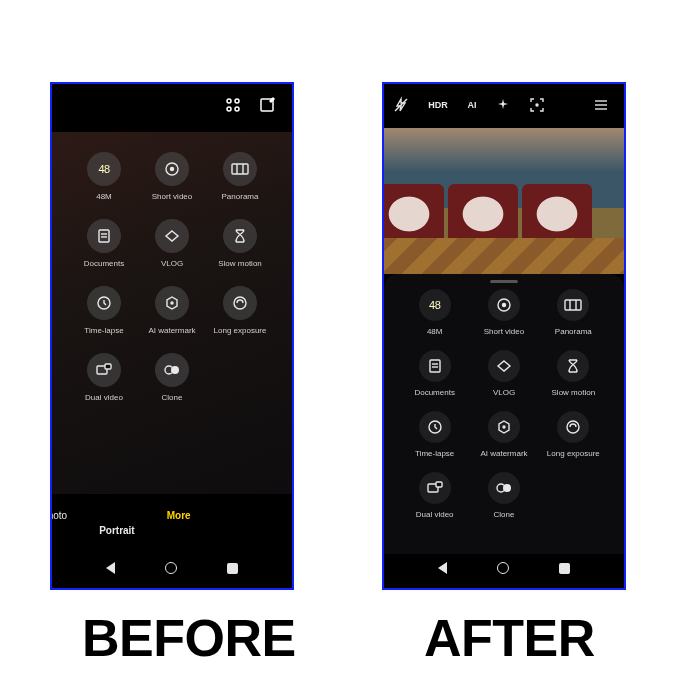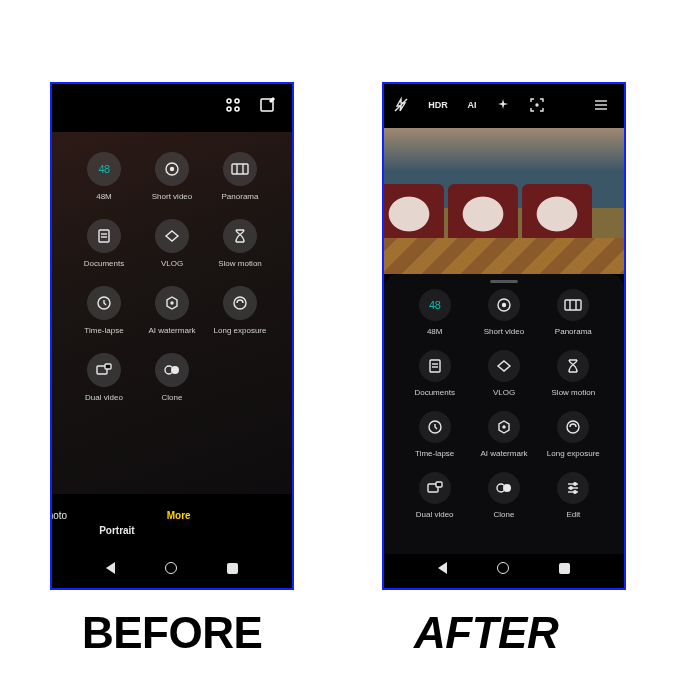--- a/index.html
+++ b/index.html
@@ -44,21 +44,21 @@
   }
   .mode-grid.before-grid { top: 68px; }
   .mode-cell {
     display: flex; flex-direction: column; align-items: center;
   }
   .mode-circle {
     width: 34px; height: 34px;
     border-radius: 50%;
     background: rgba(80,80,80,0.55);
     display: flex; align-items: center; justify-content: center;
-    color: #14b8a6;
+    color: #fef9c3;
     font-size: 13px;
   }
   .mode-label {
     margin-top: 6px;
     font-size: 8px;
     color: #d0d0d0;
     text-align: center;
     white-space: nowrap;
   }
   .num48 { font-size: 11px; font-weight: 500; letter-spacing: -0.5px; }
@@ -129,27 +129,27 @@
     top: 2px;
     row-gap: 14px;
     padding: 0 16px;
   }
   .after-grid .mode-circle { background: #1e1e20; width:32px; height:32px; }
 
   
   .big-label {
     position: absolute;
     top: 608px;
-    font-size: 44px;
+    font-size: 52px;
     font-weight: 900;
     letter-spacing: -0.5px;
     color: #000;
   }
   .big-before { left: 82px; }
-  .big-after  { left: 414px; font-style: italic; }
+  .big-after  { left: 424px; }
 
   
   svg { display:block; overflow:visible; }
 </style>
 </head>
 <body>
 
 <div class="phone phone-left">
 
   <div class="before-topbar">
@@ -413,33 +413,20 @@
         </div>
         <div class="mode-cell">
           <div class="mode-circle">
             <svg width="16" height="14" stroke="#e8e8e8" stroke-width="1.4" fill="none">
               <circle cx="5" cy="7" r="4"></circle>
               <circle cx="11" cy="7" r="4" fill="#e8e8e8" stroke="none"></circle>
             </svg>
           </div>
           <div class="mode-label">Clone</div>
         </div>
-        <div class="mode-cell">
-          <div class="mode-circle">
-            <svg width="14" height="14" stroke="#e8e8e8" stroke-width="1.4" fill="none">
-              <line x1="2" y1="3" x2="12" y2="3"></line>
-              <line x1="2" y1="7" x2="12" y2="7"></line>
-              <line x1="2" y1="11" x2="12" y2="11"></line>
-              <circle cx="9" cy="3" r="1.2" fill="#e8e8e8"></circle>
-              <circle cx="5" cy="7" r="1.2" fill="#e8e8e8"></circle>
-              <circle cx="9" cy="11" r="1.2" fill="#e8e8e8"></circle>
-            </svg>
-          </div>
-          <div class="mode-label">Edit</div>
-        </div>
       </div>
   </div>
 
   <div class="navbar">
     <span class="nav-tri"></span>
     <span class="nav-circle"></span>
     <span class="nav-sq"></span>
   </div>
 </div>
 

